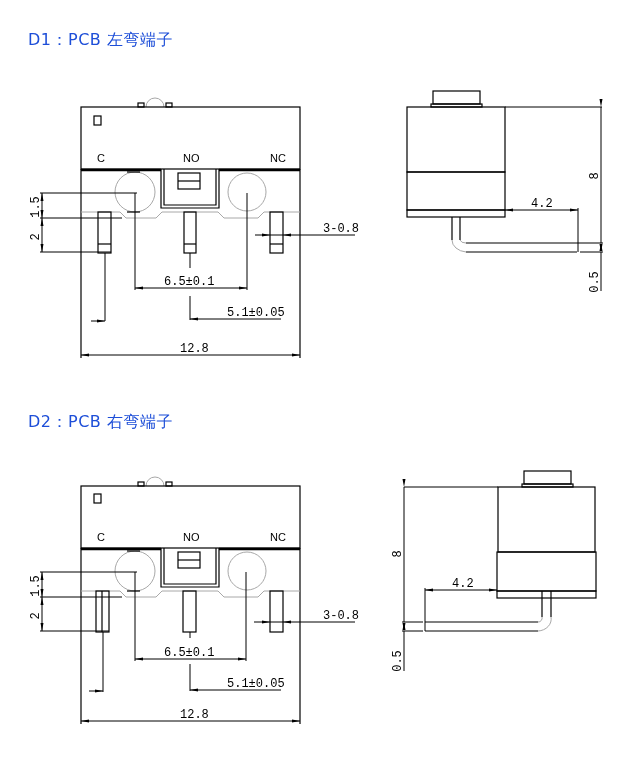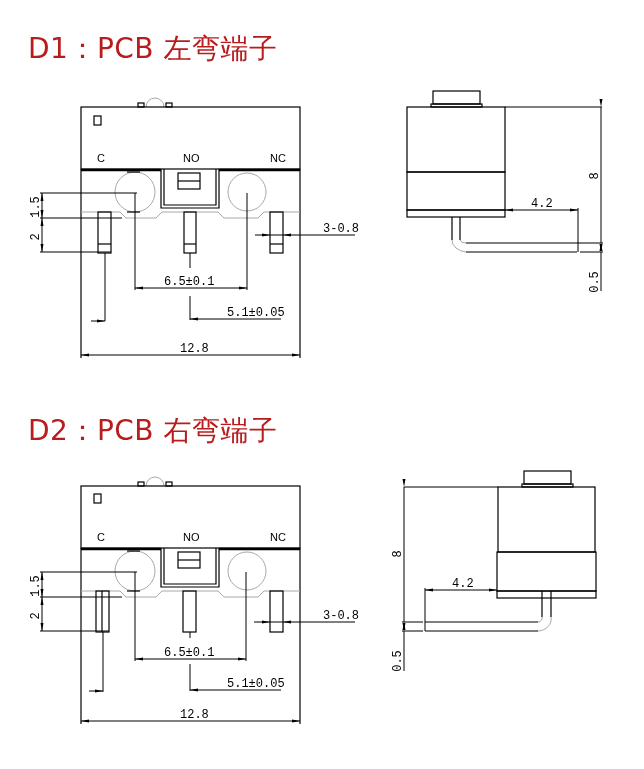--- a/index.html
+++ b/index.html
@@ -1,19 +1,19 @@
 <!DOCTYPE html>
 <html><head>
 <meta charset="utf-8">
 <style>
   html, body { margin: 0; padding: 0; background: #ffffff; }
   body { width: 644px; height: 769px; position: relative; overflow: hidden; }
   .title {
     position: absolute; left: 28px;
-    font-family: "DejaVu Sans", sans-serif; font-size: 28px; color: #b91c1c;
+    font-family: "DejaVu Sans", sans-serif; font-size: 16px; color: #1d4ed8;
     letter-spacing: 0.5px; white-space: nowrap;
   }
   #t1 { top: 30px; }
   #t2 { top: 412px; }
   svg { position: absolute; left: 0; top: 0; }
   .ln { stroke: #000; stroke-width: 1.2; fill: none; }
   .thk { stroke: #000; stroke-width: 2.6; fill: none; }
   .gry { stroke: #a8a8a8; stroke-width: 1; fill: none; }
   .dim { stroke: #000; stroke-width: 1; fill: none; }
   .arr { fill: #000; stroke: none; }

